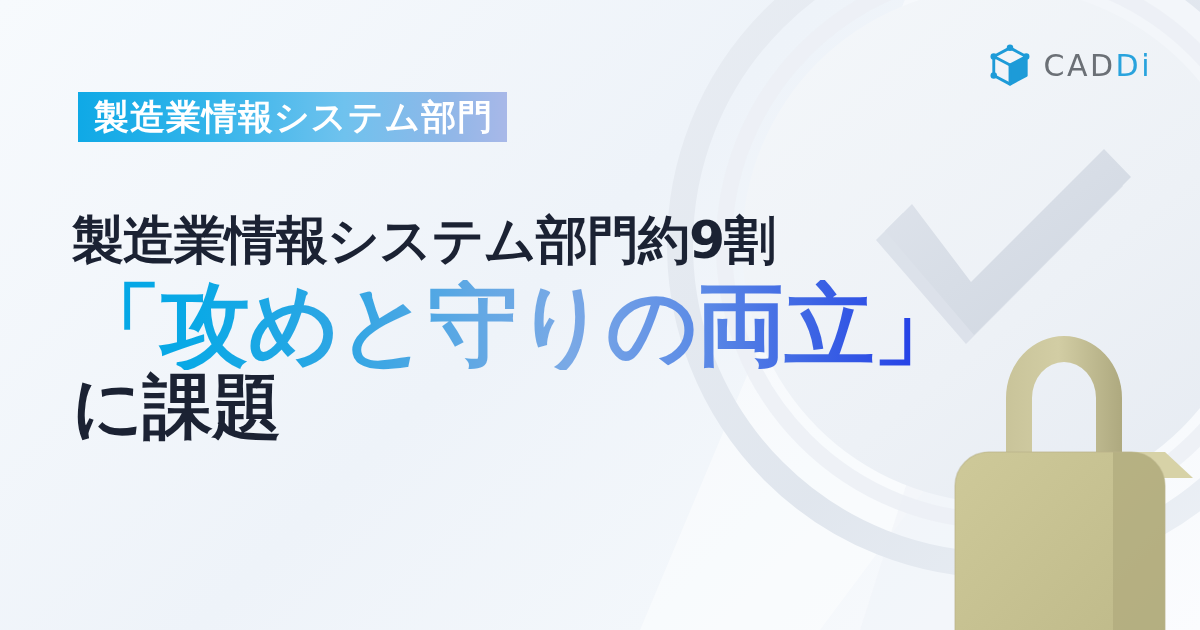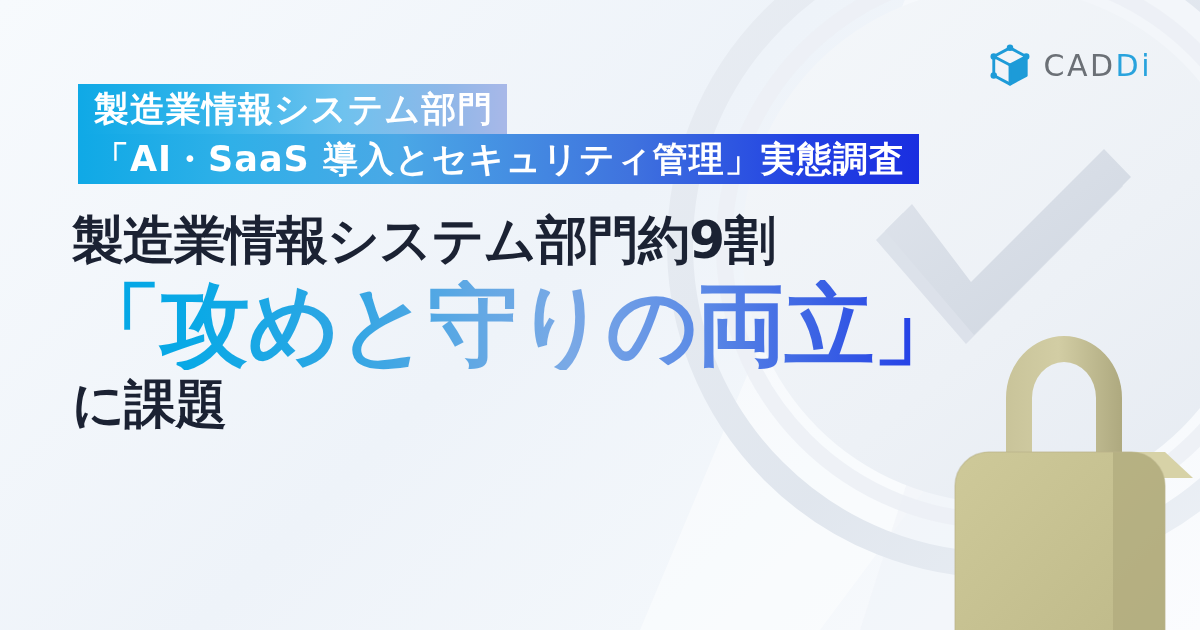--- a/index.html
+++ b/index.html
@@ -33,23 +33,23 @@
   .logo-type{
     font-size:30px; letter-spacing:2.5px; font-weight:400;
     line-height:1; display:flex; align-items:baseline;
     font-family:"DejaVu Sans",sans-serif;
   }
   .logo-cad{ color:#6b7076; }
   .logo-di{ color:#29a3dd; }
 
   
   .badge-wrap{
-    position:absolute; left:78px; top:84px;
+    position:absolute; left:78px; top:92px;
     z-index:5;
-    display:flex; flex-direction:column; align-items:flex-start;
+    display:flex; flex-direction:column; align-items:flex-start;gap:20px;
   }
   .badge-line{
     color:#ffffff;
     font-weight:700;
     font-size:35px;
     line-height:50px;
     padding:0 14px 0 16px;
     white-space:nowrap;
     letter-spacing:1.0px;
     font-family:"DejaVu Sans","Liberation Sans",sans-serif;
@@ -86,23 +86,24 @@
       #00a6e6 0%, #0aa9e6 14%, #2ea6e4 30%,
       #63a8e4 46%, #7aa9e6 56%, #5d8ce6 70%,
       #3b62e4 84%, #1b33e8 100%);
     -webkit-background-clip:text;
     background-clip:text;
     color:transparent;
     text-decoration:underline;
     -webkit-text-fill-color:transparent;
   }
   .hl-3{
-    font-size:52px;
+    font-size:70px;
     color:#1b2233;
     letter-spacing:-1px;
+    font-family:Liberation Mono, monospace;
   }
 </style>
 </head>
 <body>
 
 <div id="poster">
 
   <svg id="bg-art" viewBox="0 0 1200 630" aria-hidden="true">
     <defs>
       <linearGradient id="ringGrad" x1="0" y1="0" x2="1" y2="1">
@@ -191,21 +192,20 @@
       <circle cx="39" cy="13" r="3.4" fill="#1d9bd8"></circle>
     </svg>
     <div class="logo-type">
       <span class="logo-cad">CAD</span>
         <span class="logo-di">Di</span>
     </div>
   </div>
 
   <div class="badge-wrap">
     <div class="badge-line badge-line-1">製造業情報システム部門</div>
-    <div class="badge-line badge-line-2">「AI・SaaS 導入とセキュリティ管理」実態調査</div>
   </div>
 
   <div class="headline">
     <div class="hl-line hl-1">製造業情報システム部門約9割</div>
     <div class="hl-line hl-2">「攻めと守りの両立」</div>
     <div class="hl-line hl-3">に課題</div>
   </div>
 
 </div>
 

